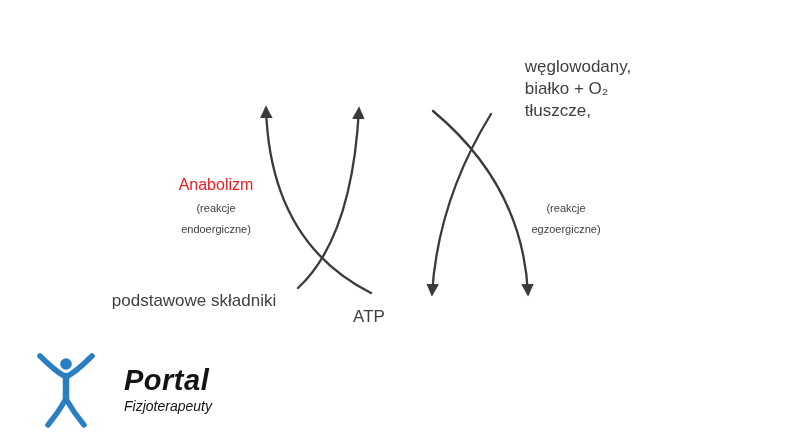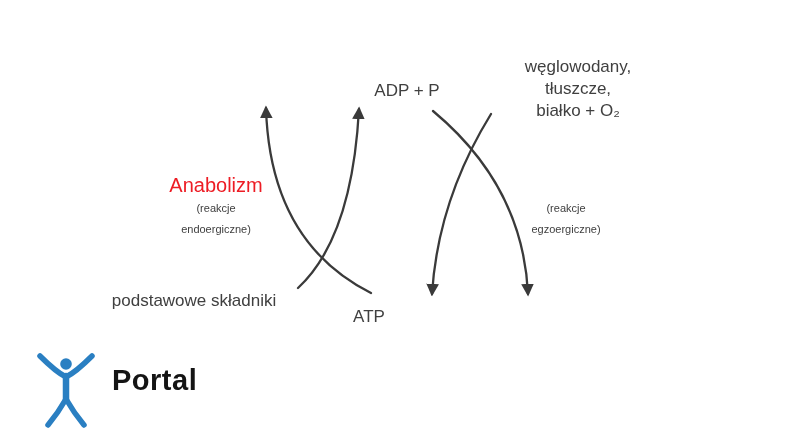--- a/index.html
+++ b/index.html
@@ -11,27 +11,26 @@
       overflow: hidden;
       font-family: "Liberation Sans", "DejaVu Sans", sans-serif;
       color: #404040;
     }
     .label {
       position: absolute;
       transform: translateX(-50%);
       font-size: 17px;
       line-height: 22px;
       color: #404040;
-      text-align: center;
       white-space: nowrap;
     }
     .cycle-title {
       position: absolute;
       transform: translateX(-50%);
-      font-size: 20px;
+      font-size: 16px;
       line-height: 22px;
       color: #ed1c24;
       text-align: center;
       white-space: nowrap;
     }
     .subtitle {
       position: absolute;
       transform: translateX(-50%);
       font-size: 11px;
       line-height: 21px;
@@ -46,21 +45,21 @@
       pointer-events: none;
     }
     #logo {
       position: absolute;
       left: 26px;
       top: 352px;
       display: flex;
       align-items: flex-start;
     }
     #logo-figure { width: 82px; height: 80px; }
-    #logo-text { margin-left: 4px; margin-top: 12px; }
+    #logo-text { margin-left: 16px; margin-top: 12px; font-style: italic; }
     #logo-name {
       font-size: 29px;
       font-weight: bold;
       color: #141414;
       line-height: 32px;
       letter-spacing: 0.5px;
     }
     #logo-tagline {
       font-size: 14px;
       color: #141414;
@@ -80,26 +79,25 @@
       </marker>
     </defs>
 
     <path d="M 371 293 Q 270 242 266 108" fill="none" stroke="#3a3a3a" stroke-width="2.3" stroke-linecap="round" marker-end="url(#ah)"></path>
     <path d="M 298 288 Q 352 238 359 109" fill="none" stroke="#3a3a3a" stroke-width="2.3" stroke-linecap="round" marker-end="url(#ah)"></path>
 
     <path d="M 433 111 Q 523 186 528 294" fill="none" stroke="#3a3a3a" stroke-width="2.3" stroke-linecap="round" marker-end="url(#ah)"></path>
     <path d="M 491 114 Q 438 200 432 294" fill="none" stroke="#3a3a3a" stroke-width="2.3" stroke-linecap="round" marker-end="url(#ah)"></path>
   </svg>
 
-  <div class="label" style="left:407px; top:80px">ADP + P</div>
 
   <div class="label" style="left:578px; top:56px">
     <div>węglowodany,</div>
+    <div>białko + O₂</div>
     <div>tłuszcze,</div>
-    <div>białko + O₂</div>
   </div>
 
   <div class="cycle-title" style="left:216px; top:174px">Anabolizm</div>
   <div class="subtitle" style="left:216px; top:198px">
     <div>(reakcje</div>
     <div>endoergiczne)</div>
   </div>
 
   <div class="subtitle" style="left:566px; top:198px">
     <div>(reakcje</div>
@@ -113,16 +111,17 @@
     <svg id="logo-figure" viewBox="0 0 82 80" xmlns="http://www.w3.org/2000/svg" aria-hidden="true">
       <circle cx="40" cy="12" r="5.8" fill="#2a7fc2"></circle>
       <path d="M 14 4 Q 30 20 40 25" fill="none" stroke="#2a7fc2" stroke-width="5.5" stroke-linecap="round"></path>
       <path d="M 66 4 Q 50 20 40 25" fill="none" stroke="#2a7fc2" stroke-width="5.5" stroke-linecap="round"></path>
       <path d="M 40 24 L 40 48" fill="none" stroke="#2a7fc2" stroke-width="6.5" stroke-linecap="round"></path>
       <path d="M 40 47 Q 32 61 22 73" fill="none" stroke="#2a7fc2" stroke-width="5.5" stroke-linecap="round"></path>
       <path d="M 40 47 Q 48 61 58 73" fill="none" stroke="#2a7fc2" stroke-width="5.5" stroke-linecap="round"></path>
     </svg>
     <div id="logo-text">
       <div id="logo-name">Portal</div>
+      <div id="logo-tagline">Fizjoterapeuty</div>
     </div>
   </div>
 
 </div>
 
 </body></html>

